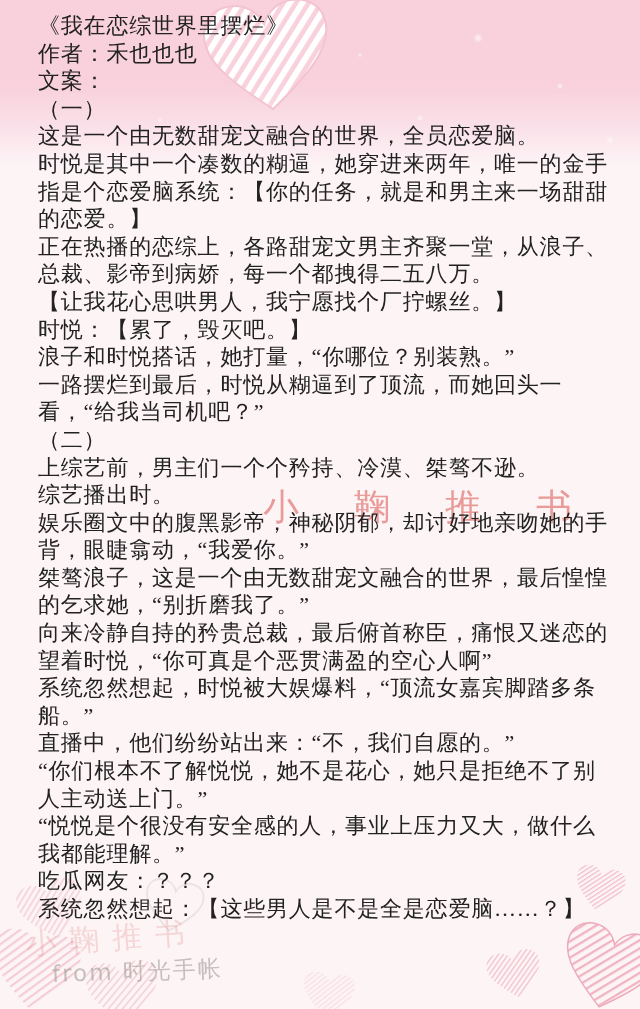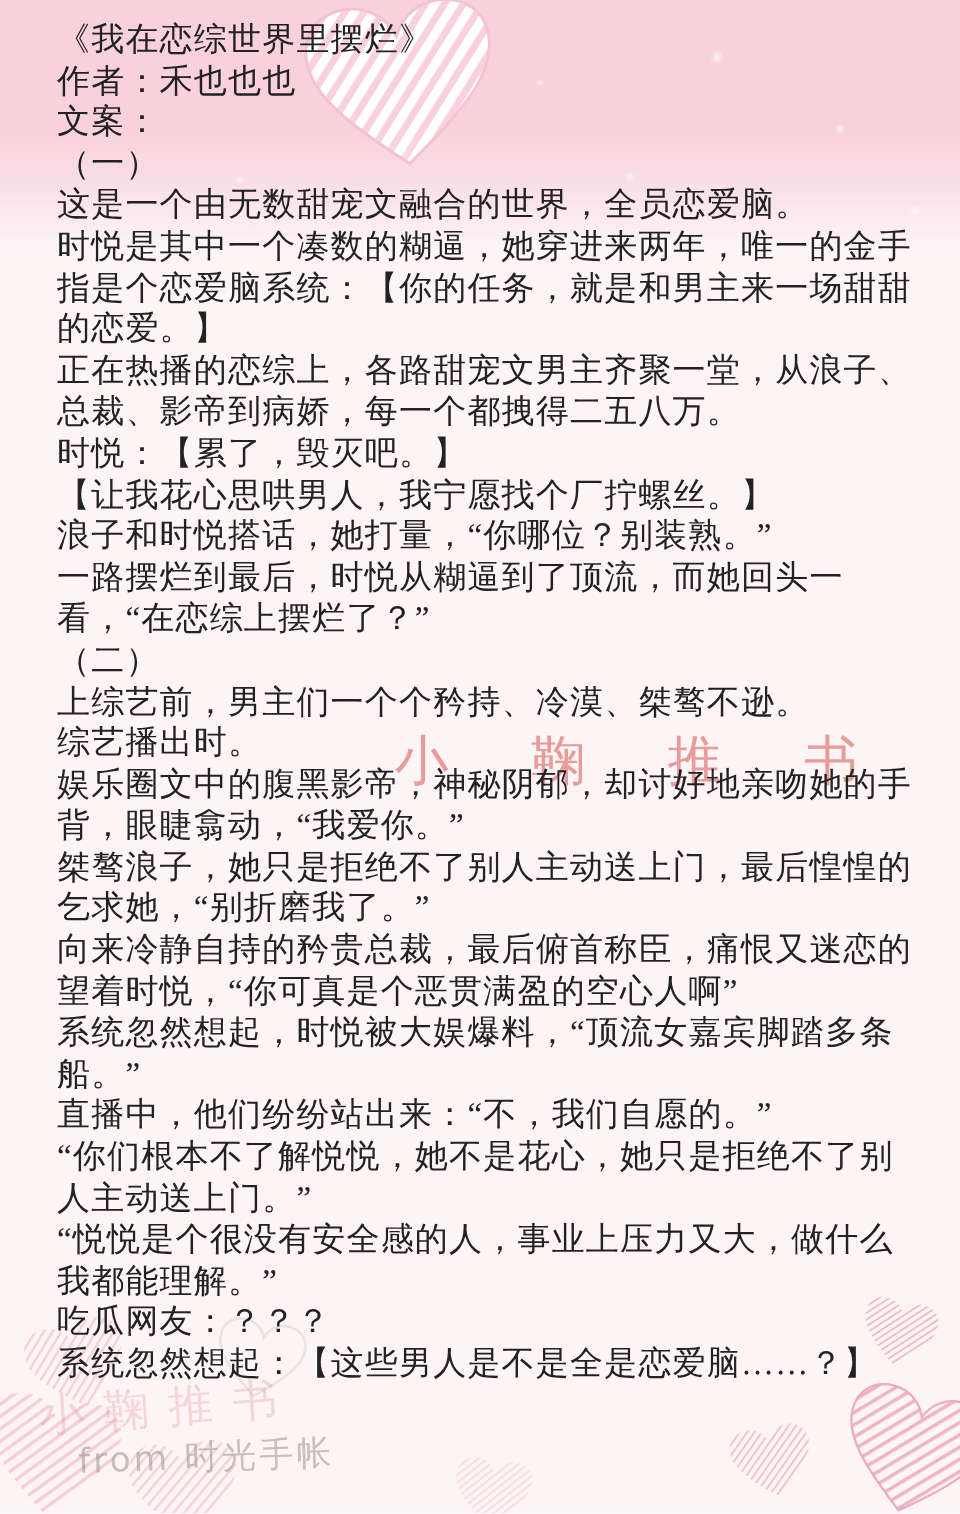--- a/index.html
+++ b/index.html
@@ -135,29 +135,29 @@
 
   <div class="content">
     <p>《我在恋综世界里摆烂》</p>
     <p>作者：禾也也也</p>
     <p>文案：</p>
     <div>
         <p>（一）</p>
         <p>这是一个由无数甜宠文融合的世界，全员恋爱脑。</p>
         <p>时悦是其中一个凑数的糊逼，她穿进来两年，唯一的金手指是个恋爱脑系统：【你的任务，就是和男主来一场甜甜的恋爱。】</p>
         <p>正在热播的恋综上，各路甜宠文男主齐聚一堂，从浪子、总裁、影帝到病娇，每一个都拽得二五八万。</p>
+        <p>【让我花心思哄男人，我宁愿找个厂拧螺丝。】</p>
         <p>时悦：【累了，毁灭吧。】</p>
-        <p>【让我花心思哄男人，我宁愿找个厂拧螺丝。】</p>
         <p>浪子和时悦搭话，她打量，“你哪位？别装熟。”</p>
-        <p>一路摆烂到最后，时悦从糊逼到了顶流，而她回头一看，“在恋综上摆烂了？”</p>
+        <p>一路摆烂到最后，时悦从糊逼到了顶流，而她回头一看，“给我当司机吧？”</p>
         <p>（二）</p>
         <p>上综艺前，男主们一个个矜持、冷漠、桀骜不逊。</p>
         <p>综艺播出时。</p>
         <p>娱乐圈文中的腹黑影帝，神秘阴郁，却讨好地亲吻她的手背，眼睫翕动，“我爱你。”</p>
-        <p>桀骜浪子，她只是拒绝不了别人主动送上门，最后惶惶的乞求她，“别折磨我了。”</p>
+        <p>桀骜浪子，这是一个由无数甜宠文融合的世界，最后惶惶的乞求她，“别折磨我了。”</p>
         <p>向来冷静自持的矜贵总裁，最后俯首称臣，痛恨又迷恋的望着时悦，“你可真是个恶贯满盈的空心人啊”</p>
         <p>系统忽然想起，时悦被大娱爆料，“顶流女嘉宾脚踏多条船。”</p>
         <p>直播中，他们纷纷站出来：“不，我们自愿的。”</p>
         <p>“你们根本不了解悦悦，她不是花心，她只是拒绝不了别人主动送上门。”</p>
         <p>“悦悦是个很没有安全感的人，事业上压力又大，做什么我都能理解。”</p>
         <p>吃瓜网友：？？？</p>
         <p>系统忽然想起：【这些男人是不是全是恋爱脑……？】</p>
       </div>
   </div>
 

